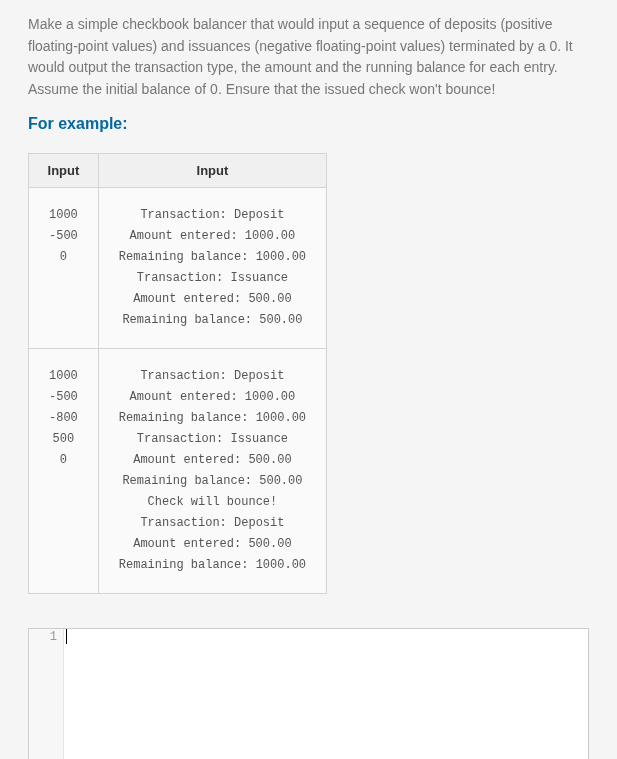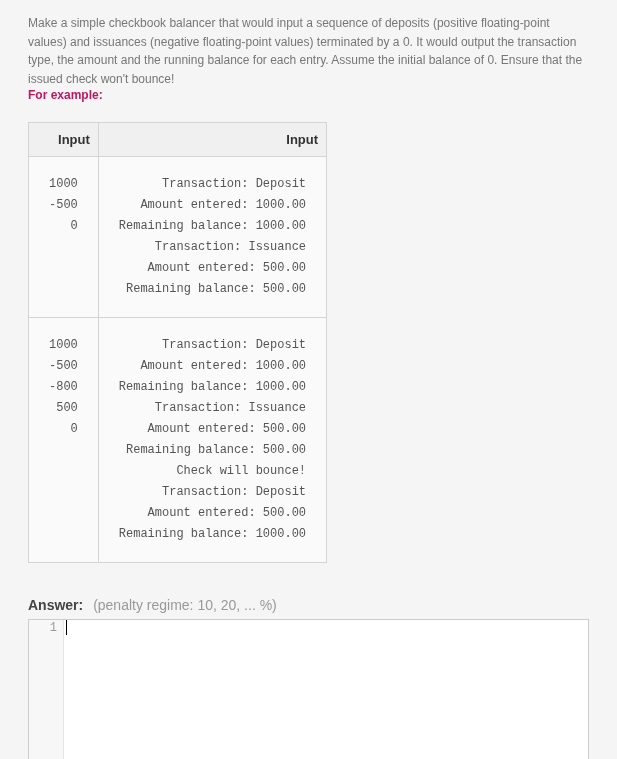--- a/index.html
+++ b/index.html
@@ -11,39 +11,40 @@
     background: #f5f5f5;
   }
   .page {
     padding: 14px 28px 0 28px;
     width: 617px;
     box-sizing: border-box;
   }
   .prompt-text {
     line-height: 1.55;
     color: #777;
-    font-size: 12px;
+    font-size: 14px;
+    margin-bottom: 14px;
   }
   .example-label {
     font-weight: bold;
-    color: #be185d;
+    color: #0369a1;
     margin-bottom: 20px;
-    font-size: 12px;
+    font-size: 16px;
   }
   table.example {
     border-collapse: collapse;
     background: #fafafa;
     font-size: 13px;
     margin-bottom: 34px;
   }
   table.example th,
   table.example td {
     border: 1px solid #d4d4d4;
     padding: 5px 8px;
-    text-align: right;
+    text-align: center;
     vertical-align: top;
   }
   table.example th {
     background: #f0f0f0;
     color: #333;
     font-weight: bold;
     padding: 9px 8px;
   }
   table.example pre {
     margin: 12px;
@@ -159,24 +160,20 @@
 Remaining balance: 500.00
 Check will bounce!
 Transaction: Deposit
 Amount entered: 500.00
 Remaining balance: 1000.00</pre>
           </td>
       </tr>
     </tbody>
   </table>
 
-  <div class="answer-row">
-    <span class="label">Answer:</span>
-    <span class="penalty">(penalty regime: 10, 20, ... %)</span>
-  </div>
 
   <div class="editor">
     <div class="gutter">
       <div>1</div>
     </div>
     <div class="code-area">
       <span class="cursor"></span>
       <textarea spellcheck="false" value="" style=""></textarea>
     </div>
   </div>

